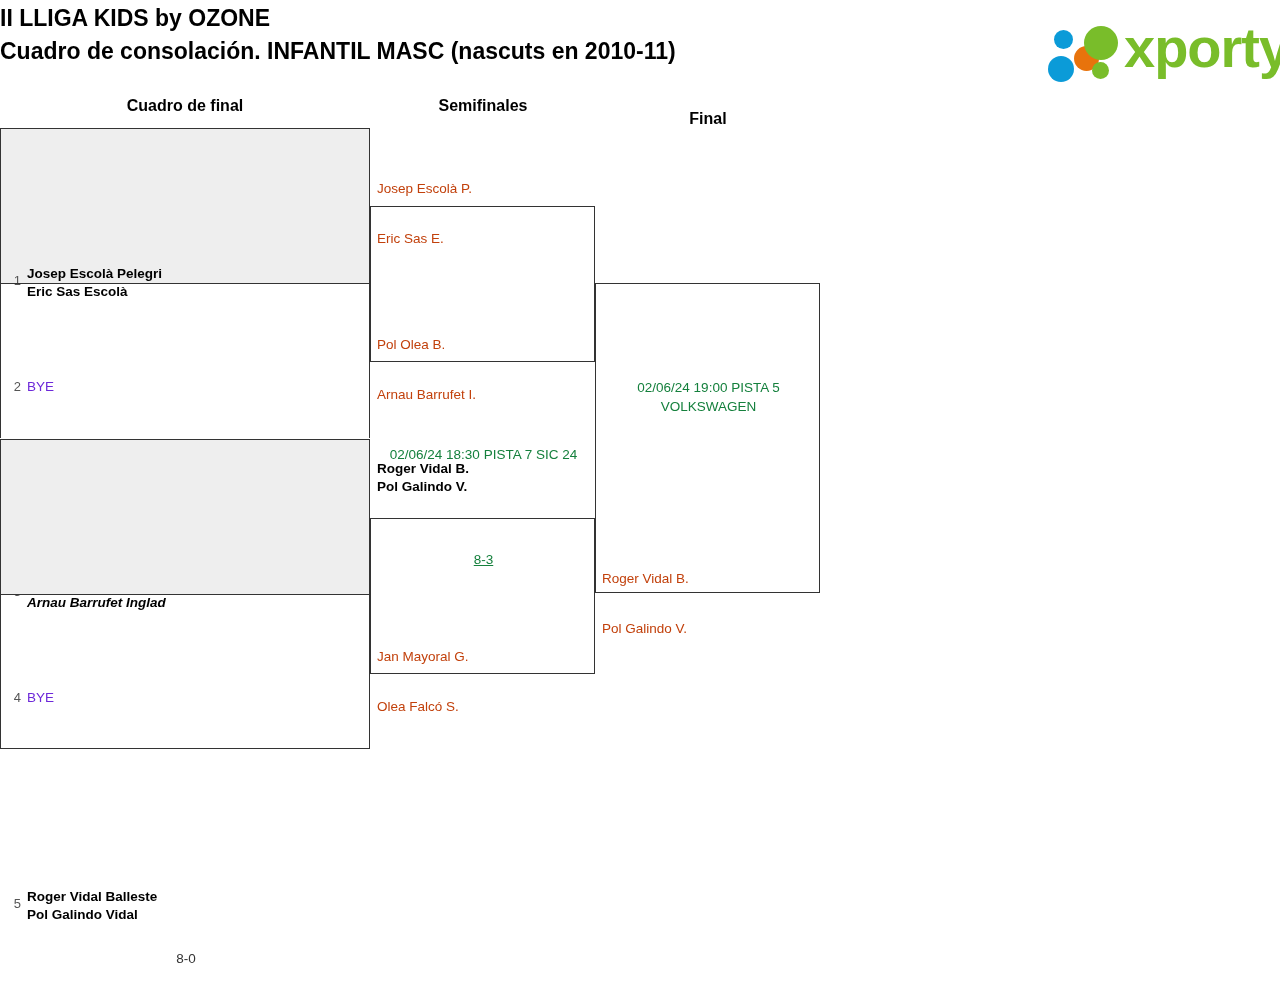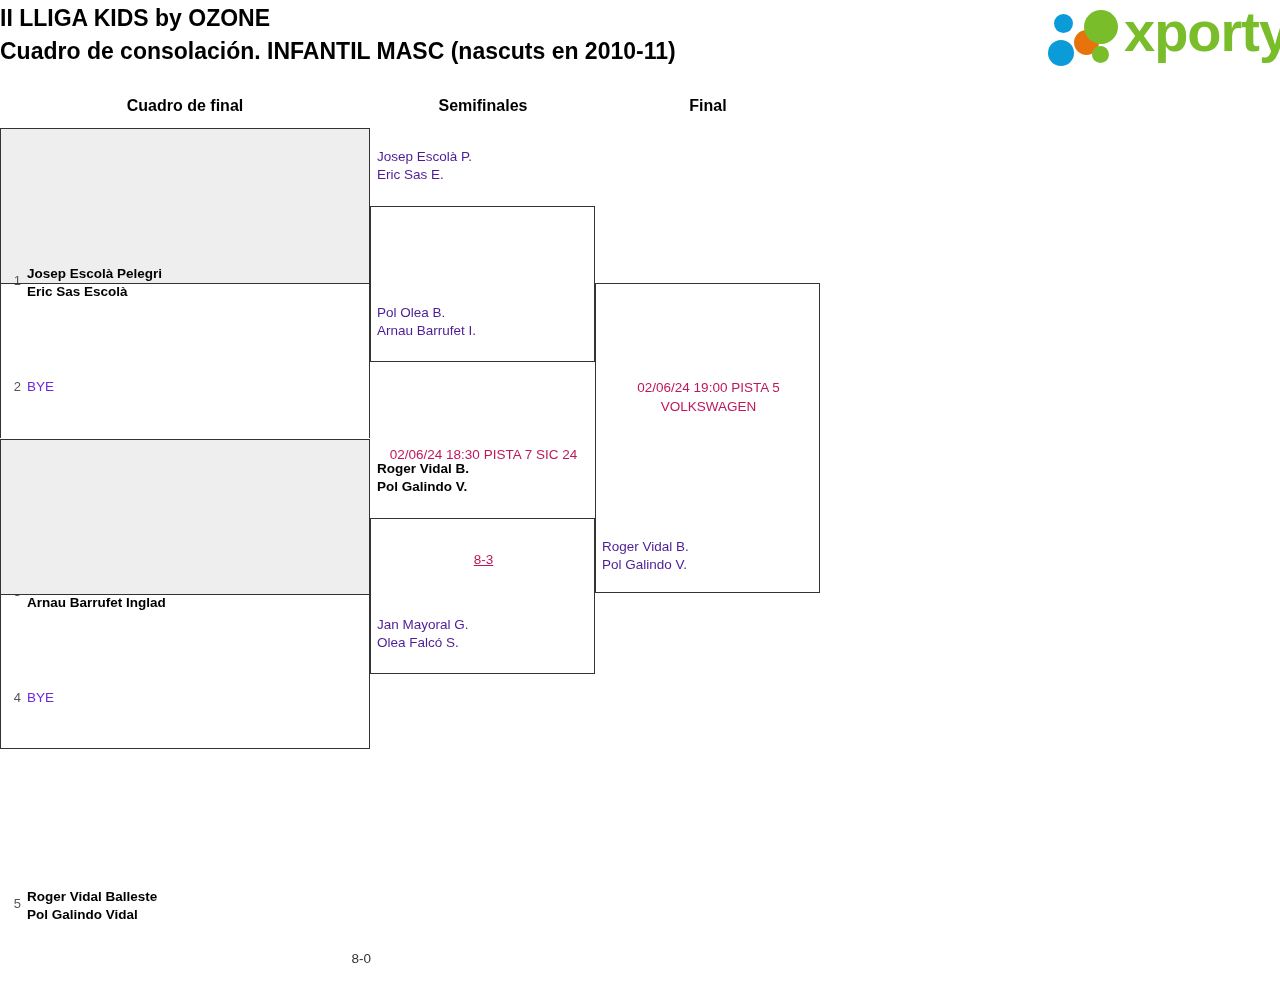--- a/index.html
+++ b/index.html
@@ -9,62 +9,62 @@
     font-family:"Liberation Sans","DejaVu Sans",sans-serif;
     color:#1a1a1a;overflow:hidden;position:relative;
   }
   
   .header{position:absolute;left:0;top:0;width:1280px;height:78px;padding-left:36px;}
   .titles{position:absolute;left:0;top:2px;}
   .title-line{
     font-size:23px;font-weight:bold;color:#000;
     line-height:33px;white-space:nowrap;letter-spacing:0px;
   }
-  .logo{position:absolute;left:1048px;top:4px;width:226px;height:64px;}
+  .logo{position:absolute;left:1048px;top:20px;width:226px;height:64px;}
   .logo-dots{position:absolute;left:0;top:6px;width:82px;height:56px;}
   .dot{position:absolute;border-radius:50%;}
   .logo-word{
     position:absolute;left:76px;top:-4px;
     font-size:56px;font-weight:bold;color:#79bd2a;
     letter-spacing:-1px;line-height:64px;
   }
   
   .round-hd{
     position:absolute;font-size:16px;font-weight:bold;color:#000;
     text-align:center;top:97px;
   }
   #rh0{left:35px;width:300px;}
   #rh1{left:383px;width:200px;}
-  #rh2{left:608px;width:200px;}
+  #rh2{left:608px;width:200px;margin-top:13px;}
 
   
   .box{position:absolute;box-sizing:border-box;}
   .qf{width:370px;height:155px;border:1px solid #333;border-bottom:none;}
   .qf.last{border-bottom:1px solid #333;}
   .qf.shade{background:#eeeeee;}
   .sf{width:225px;height:156px;border:1px solid #333;background:transparent;}
   .fin{width:225px;height:310px;border:1px solid #333;background:transparent;}
 
   .seed{
     position:absolute;left:6px;font-size:13px;color:#555;
     width:14px;text-align:right;
   }
   .team{
     position:absolute;font-size:13.5px;line-height:18px;
     white-space:nowrap;
   }
   .team .nm{display:block;}
   .win{font-weight:bold;color:#000;}
-  .los{font-weight:normal;color:#4c1d95;}
+  .los{font-weight:normal;color:#c2410c;margin-top:32px;}
   .bye{font-weight:normal;color:#6d28d9;}
   .score{
-    position:absolute;font-size:13.5px;color:#333;text-align:right;
+    position:absolute;font-size:13.5px;color:#333;text-align:center;
   }
   .meta{
-    position:absolute;font-size:13.5px;color:#be185d;text-align:center;
+    position:absolute;font-size:13.5px;color:#15803d;text-align:center;
     line-height:19px;
   }
 </style>
 </head>
 <body>
 
 <div class="header">
   <div class="titles">
     <div class="title-line">II LLIGA KIDS by OZONE</div>
     <div class="title-line">Cuadro de consolación. INFANTIL MASC (nascuts en 2010-11)</div>
@@ -95,21 +95,21 @@
   <span class="score" style="left:0px;top:250px;width:370px;"></span>
   <span class="seed" style="top:250px;">2</span>
   <span class="team" style="left:26px;top:249px;">
     <span class="nm bye">BYE</span>
 
   </span>
 </div>
 
 <div class="box qf" style="left:0px;top:283px;">
   <span class="seed" style="top:300px;">3</span>
-  <span class="team" style="left:26px;top:292px;">
+  <span class="team" style="left:26px;top:292px;font-style:italic;">
     <span class="nm win">Pol Olea Blanco</span>
     <span class="nm win">Arnau Barrufet Inglad</span>
   </span>
   <span class="score" style="left:0px;top:406px;width:370px;"></span>
   <span class="seed" style="top:406px;">4</span>
   <span class="team" style="left:26px;top:405px;">
     <span class="nm bye">BYE</span>
 
   </span>
 </div>

